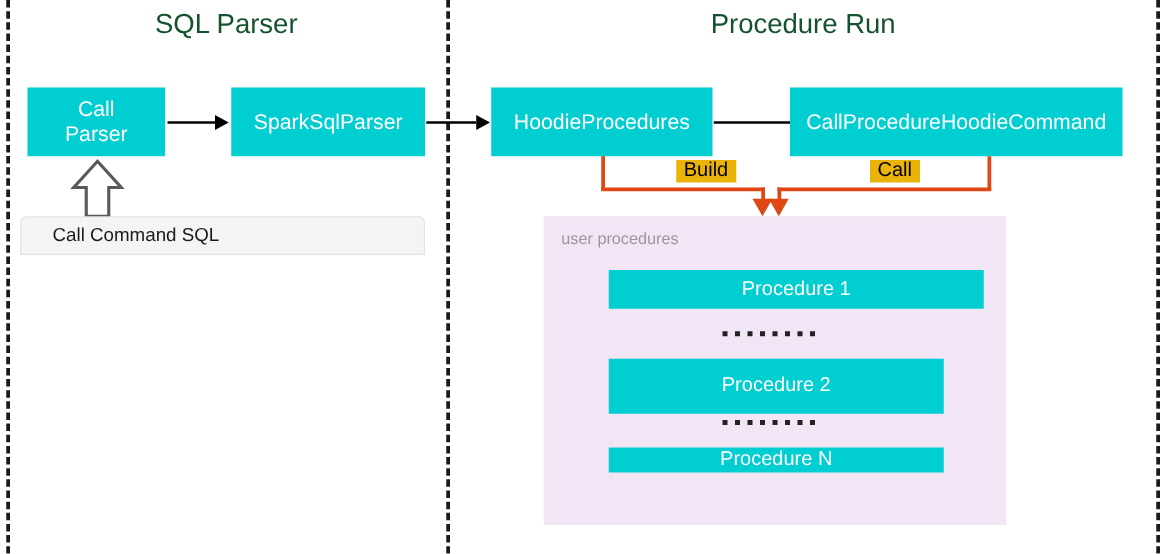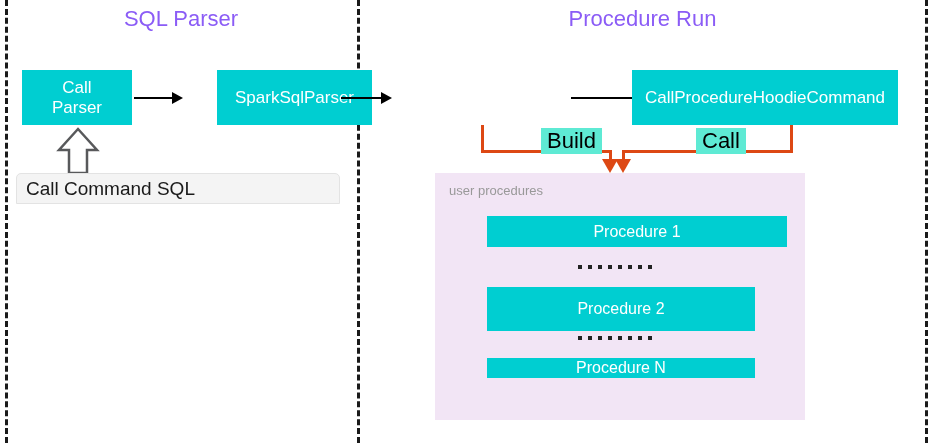--- a/index.html
+++ b/index.html
@@ -20,21 +20,21 @@
   .divider {
     position: absolute;
     top: 0;
     width: 0;
     height: 443px;
     border-left: 3px dashed #1a1a1a;
   }
   .section-title {
     position: absolute;
     font-size: 22px;
-    color: #8b5cf6;
+    color: #14532d;
     text-align: center;
     white-space: nowrap;
     font-weight: normal;
   }
   .cyan-box {
     position: absolute;
     background: #00ced1;
     color: #ffffff;
     display: flex;
     align-items: center;
@@ -74,22 +74,22 @@
   .sql-table {
     position: absolute;
     box-sizing: border-box;
     font-size: 14.5px;
     color: #1a1a1a;
   }
   .sql-header {
     background: #f4f4f4;
     border: 1px solid #e3e3e3;
     border-radius: 5px 5px 0 0;
-    padding: 7px 9px;
-    font-size: 19px;
+    padding: 7px 25px;
+    font-size: 15px;
     box-sizing: border-box;
     height: 31px;
     display: flex;
     align-items: center;
   }
   .sql-row {
     background: #ffffff;
     border: 1px solid #e3e3e3;
     border-top: none;
     padding: 6px 9px;
@@ -139,23 +139,23 @@
   .conn-head {
     position: absolute;
     width: 0;
     height: 0;
     border-left: 8px solid transparent;
     border-right: 8px solid transparent;
     border-top: 14px solid #dd4814;
   }
   .conn-label {
     position: absolute;
-    font-size: 22px;
+    font-size: 16px;
     color: #000000;
-    background: #5eead4;
+    background: #eab308;
     padding: 0 6px;
     white-space: nowrap;
   }
 </style>
 </head>
 <body>
 
 <div id="canvas">
 
   <div class="divider" style="left:5px;"></div>
@@ -168,27 +168,30 @@
   <div class="cyan-box" style="left:22px; top:70px; width:110px; height:55px;">
     <div>
       <span>Call</span><br>
       <span>Parser</span>
     </div>
   </div>
 
   <div class="arrow-line" style="left:134px; top:97px; width:38px;"></div>
   <div class="arrow-head" style="left:172px; top:92px;"></div>
 
-  <div class="cyan-box" style="left:185px; top:70px; width:155px; height:55px;margin-left:32px;">
+  <div class="cyan-box" style="left:185px; top:70px; width:155px; height:55px;">
     <span>SparkSqlParser</span>
   </div>
 
   <div class="arrow-line" style="left:341px; top:97px; width:40px;"></div>
   <div class="arrow-head" style="left:381px; top:92px;"></div>
 
+  <div class="cyan-box" style="left:393px; top:70px; width:177px; height:55px;">
+    <span>HoodieProcedures</span>
+  </div>
 
   <div class="arrow-line" style="left:571px; top:97px; width:68px;"></div>
   <div class="arrow-head" style="left:639px; top:92px;"></div>
 
   <div class="cyan-box" style="left:632px; top:70px; width:266px; height:55px;">
     <span>CallProcedureHoodieCommand</span>
   </div>
 
   <svg class="up-arrow-svg" style="left:56px; top:127px;" width="44" height="48" viewBox="0 0 44 48">
     <polygon points="22,2 41,23 31,23 31,46 13,46 13,23 3,23" fill="#ffffff" stroke="#58595b" stroke-width="2.5" stroke-linejoin="miter"></polygon>

